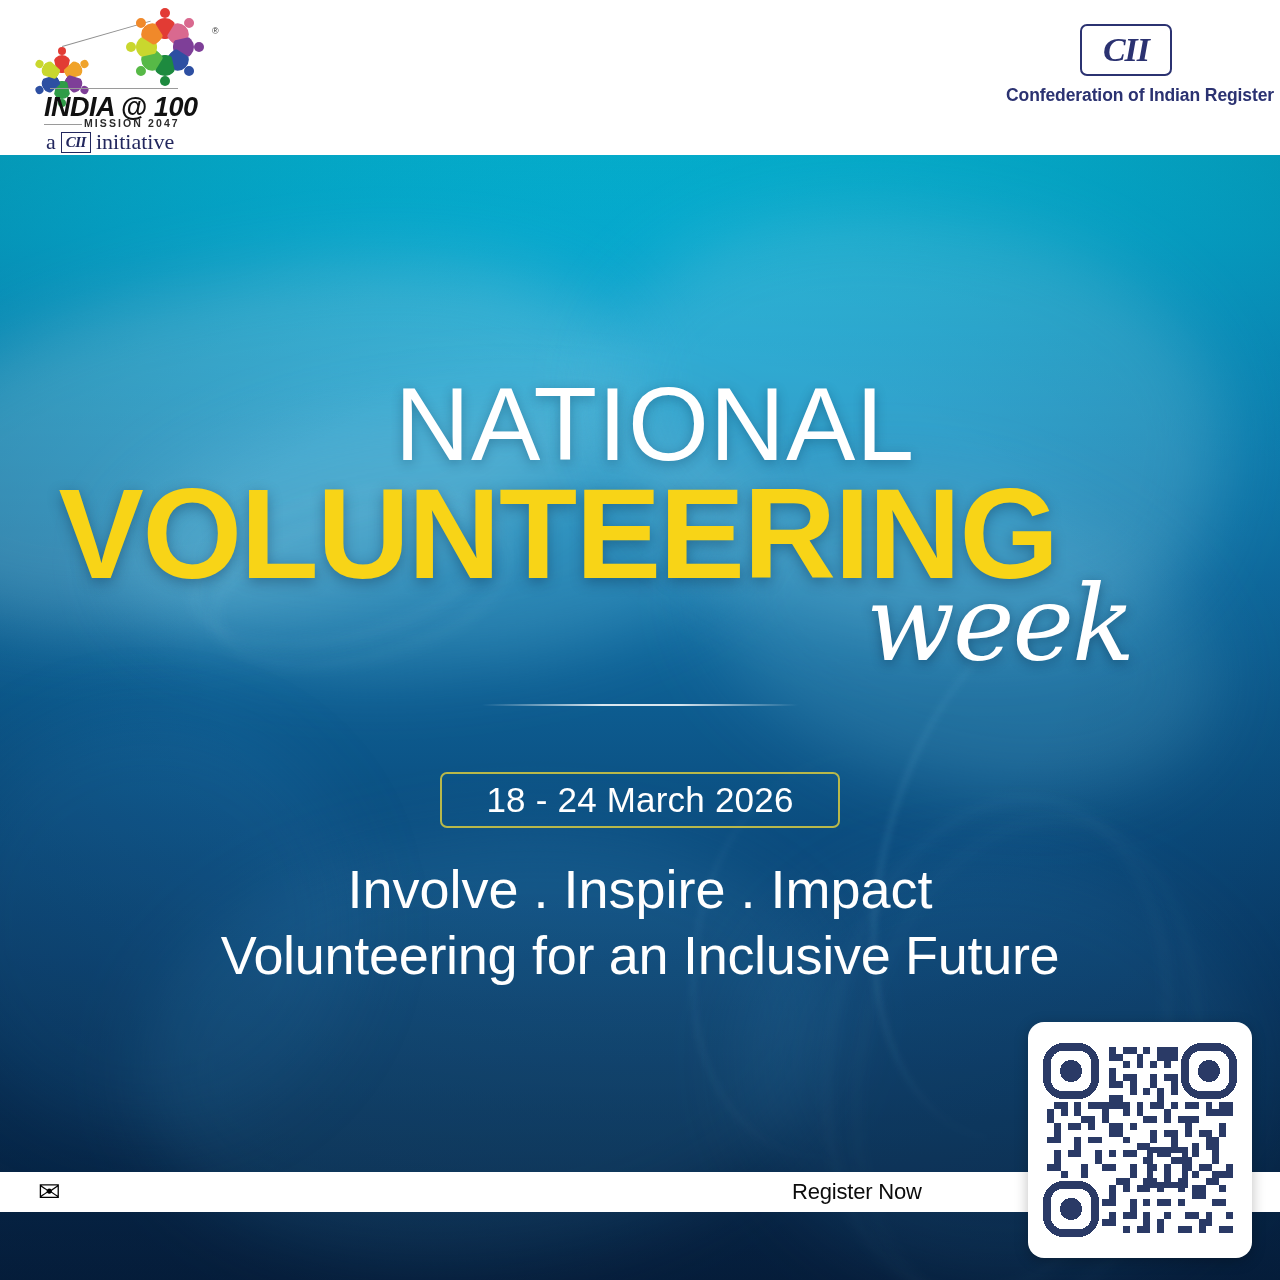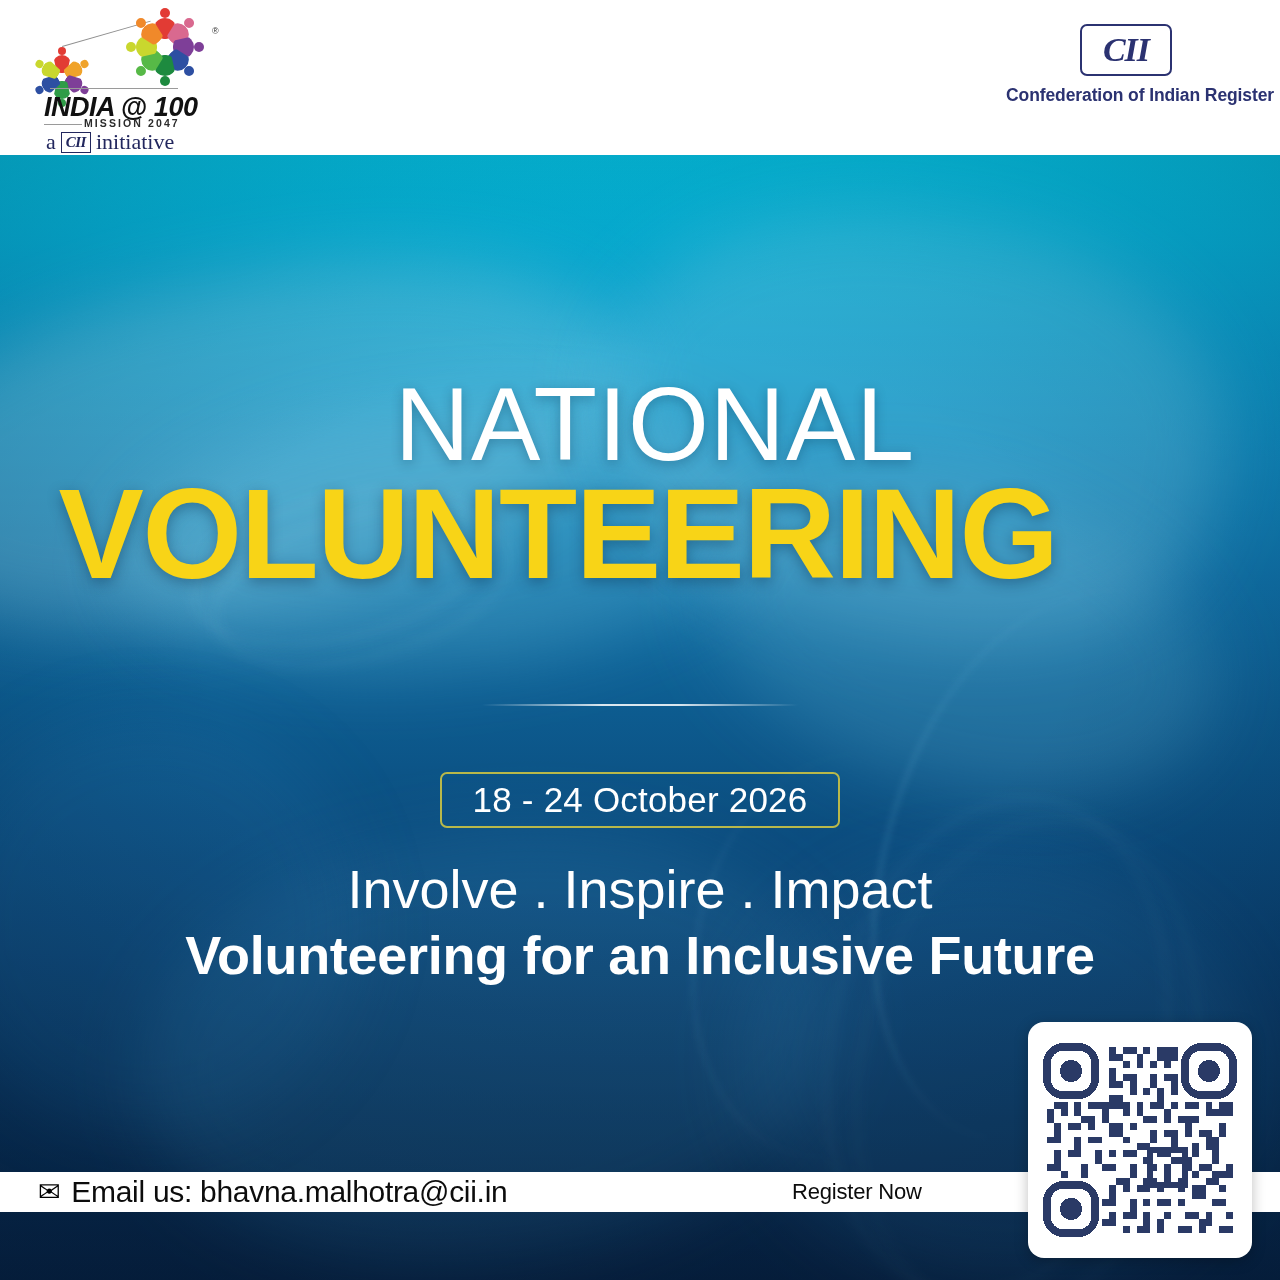--- a/index.html
+++ b/index.html
@@ -405,21 +405,21 @@
   }
   .tagline-1 {
     font-size: 54px;
     line-height: 1.18;
     font-weight: normal;
     letter-spacing: 0px;
   }
   .tagline-2 {
     font-size: 54px;
     line-height: 1.18;
-    font-weight: bold;
+    font-weight: normal;
     letter-spacing: -0.3px;
     margin-top: 2px;
   }
 
   
   .qr-card {
     position: absolute;
     left: 1028px;
     top: 1022px;
     width: 224px;
@@ -593,24 +593,25 @@
     <div class="swoosh"></div>
     <div class="swoosh2"></div>
     <div class="vignette"></div>
   </div>
 
 
   <div class="national">NATIONAL</div>
 
   <div class="volunteering">VOLUNTEERING</div>
 
+  <div class="weekword">week</div>
 
   <div class="divider"></div>
 
-  <div class="date-box">18 - 24 October 2026</div>
+  <div class="date-box">18 - 24 March 2026</div>
 
   <div class="tagline">
     <div class="tagline-1">Involve . Inspire . Impact</div>
     <div class="tagline-2">Volunteering for an Inclusive Future</div>
   </div>
 
   <div class="qr-card">
     <svg class="qr-canvas" viewBox="0 0 29 29" shape-rendering="crispEdges">
       <rect width="29" height="29" fill="#ffffff"></rect>
       <g fill="#2a3a66">
@@ -750,18 +751,17 @@
         <rect x="16" y="16" width="5" height="5" fill="none" stroke="#2a3a66" stroke-width="0.9"></rect>
         <rect x="18" y="18" width="1" height="1"></rect>
       </g>
     </svg>
   </div>
 
   <div class="bottom-strip"></div>
 
   <div class="email-line">
     <span class="env-icon">✉</span>
-    <span>Email us: bhavna.malhotra@cii.in</span>
   </div>
 
   <div class="register-now">Register Now</div>
 
 </div>
 
 </body></html>

